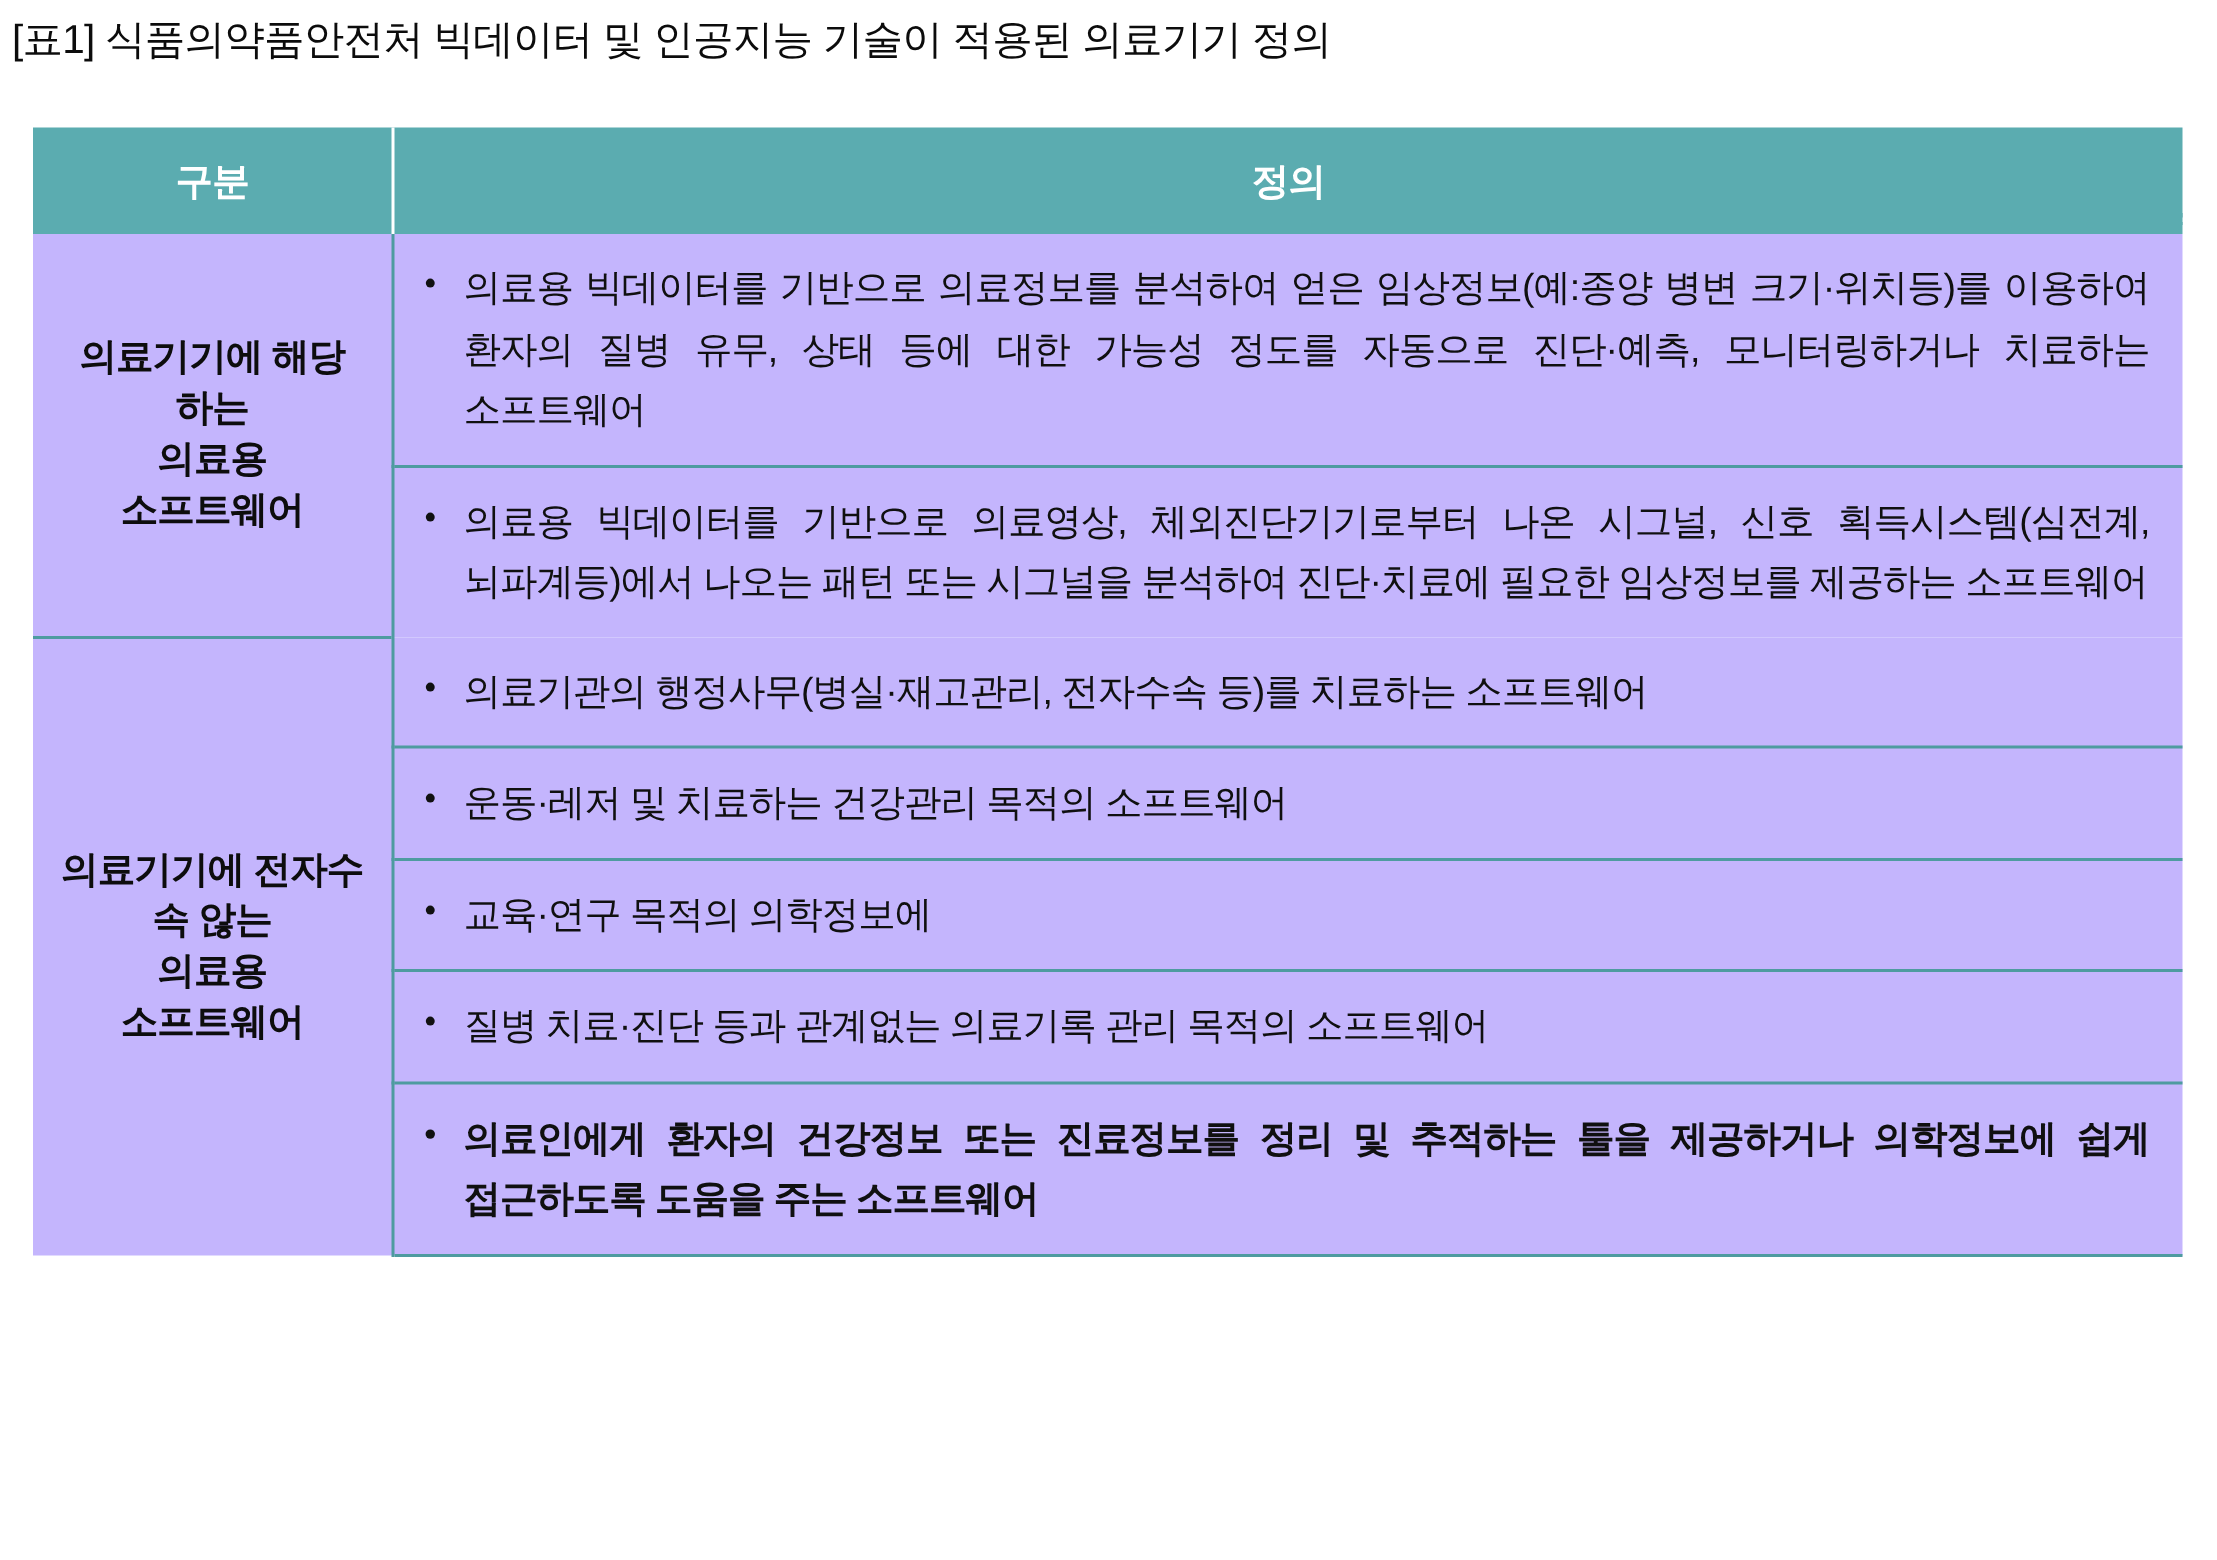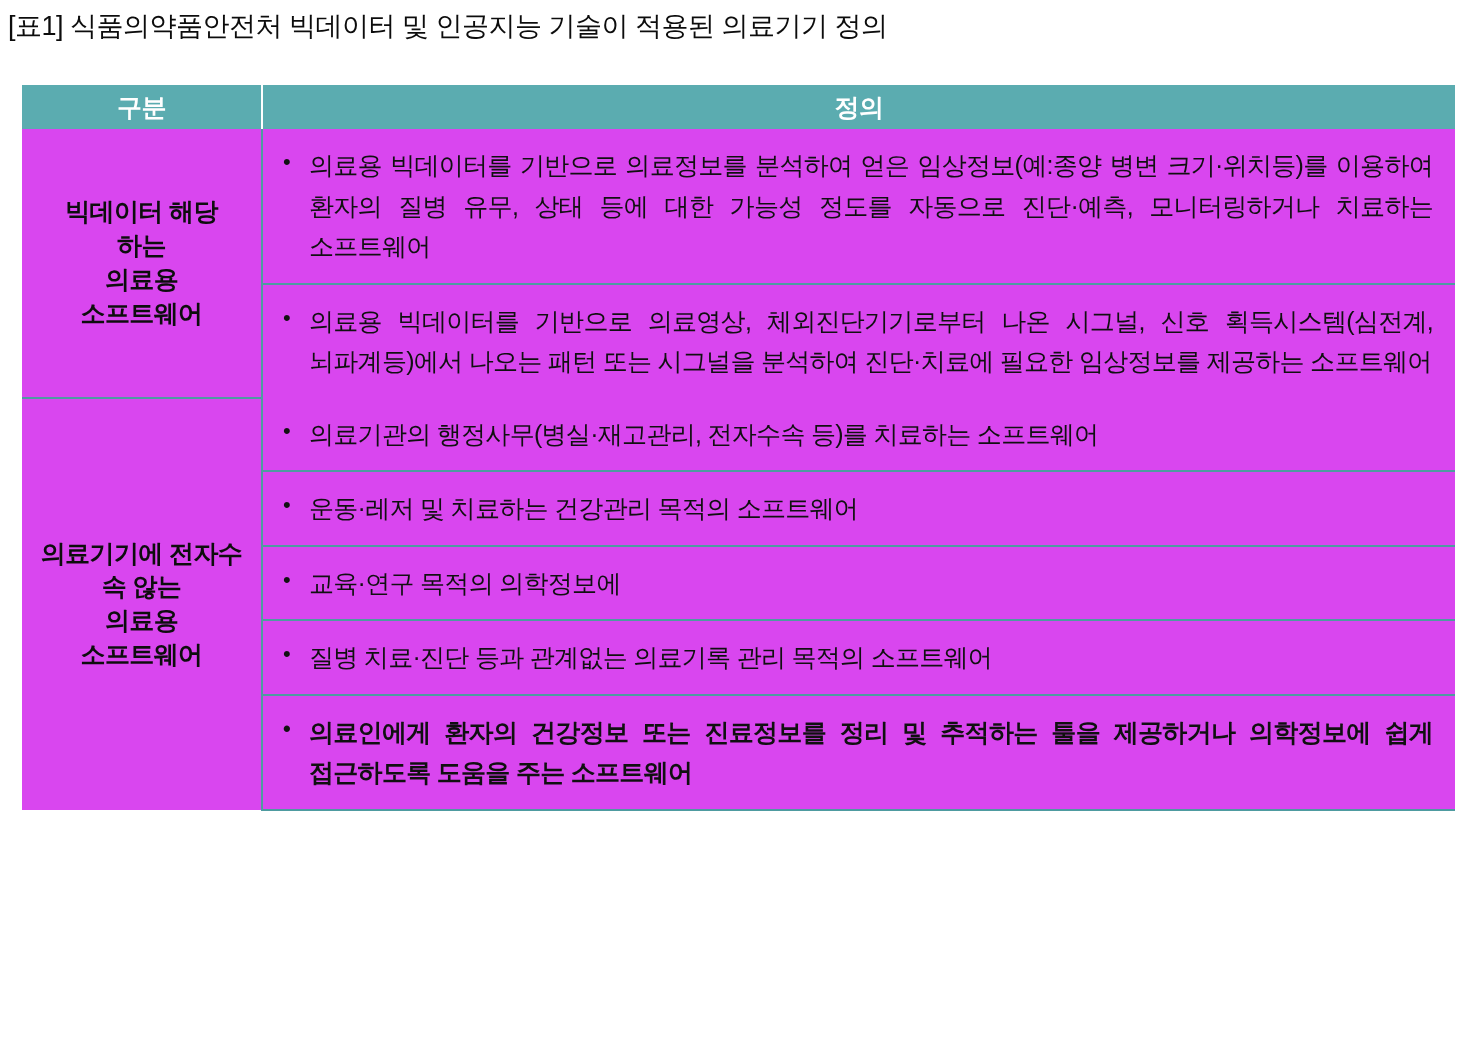--- a/index.html
+++ b/index.html
@@ -46,21 +46,21 @@
 
   .tbl col.c-label { width: 240px; }
   .tbl col.c-def   { width: 1193px; }
 
   
   thead th {
     background: #5BACB0;
     color: #ffffff;
     font-size: 25px;
     font-weight: bold;
-    height: 44px;
+    height: 71px;
     padding: 0;
     text-align: center;
     vertical-align: middle;
     letter-spacing: -0.5px;
     margin-left: 34px;
   }
   thead th.th-label {
     border-right: 2px solid #ffffff;
   }
   
@@ -70,21 +70,21 @@
     width: 1433px;
     background: #4E9BA0;
   }
   .header-rule.r1 { top: 142px; height: 3px; }
   .header-rule.r2 { top: 148px; height: 2px; }
 
   
   tbody td {
     padding: 0;
     vertical-align: middle;
-    background: #d946ef;
+    background: #c4b5fd;
   }
 
   td.label-cell {
     text-align: center;
     font-size: 25px;
     line-height: 1.35;
     letter-spacing: -0.6px;
     color: #0d0d0d;
     padding: 6px 8px;
     border-right: 2px solid #4E9BA0;
@@ -161,21 +161,21 @@
       <tr>
         <th class="th-label">구분</th>
         <th>정의</th>
       </tr>
     </thead>
 
     <tbody>
 
       <tr>
         <td class="label-cell" rowspan="2">
-          <span class="strong">빅데이터 해당</span>
+          <span class="strong">의료기기에 해당</span>
           <span class="strong">하는</span>
           <span class="light">의료용</span>
           <span class="light">소프트웨어</span>
         </td>
         <td class="def-cell first-in-group">
           <div class="bullet">의료용 빅데이터를 기반으로 의료정보를 분석하여 얻은 임상정보(예:종양 병변 크기·위치등)를 이용하여 환자의 질병 유무, 상태 등에 대한 가능성 정도를 자동으로 진단·예측, 모니터링하거나 치료하는 소프트웨어</div>
         </td>
       </tr>
 
       <tr class="inner-row">

